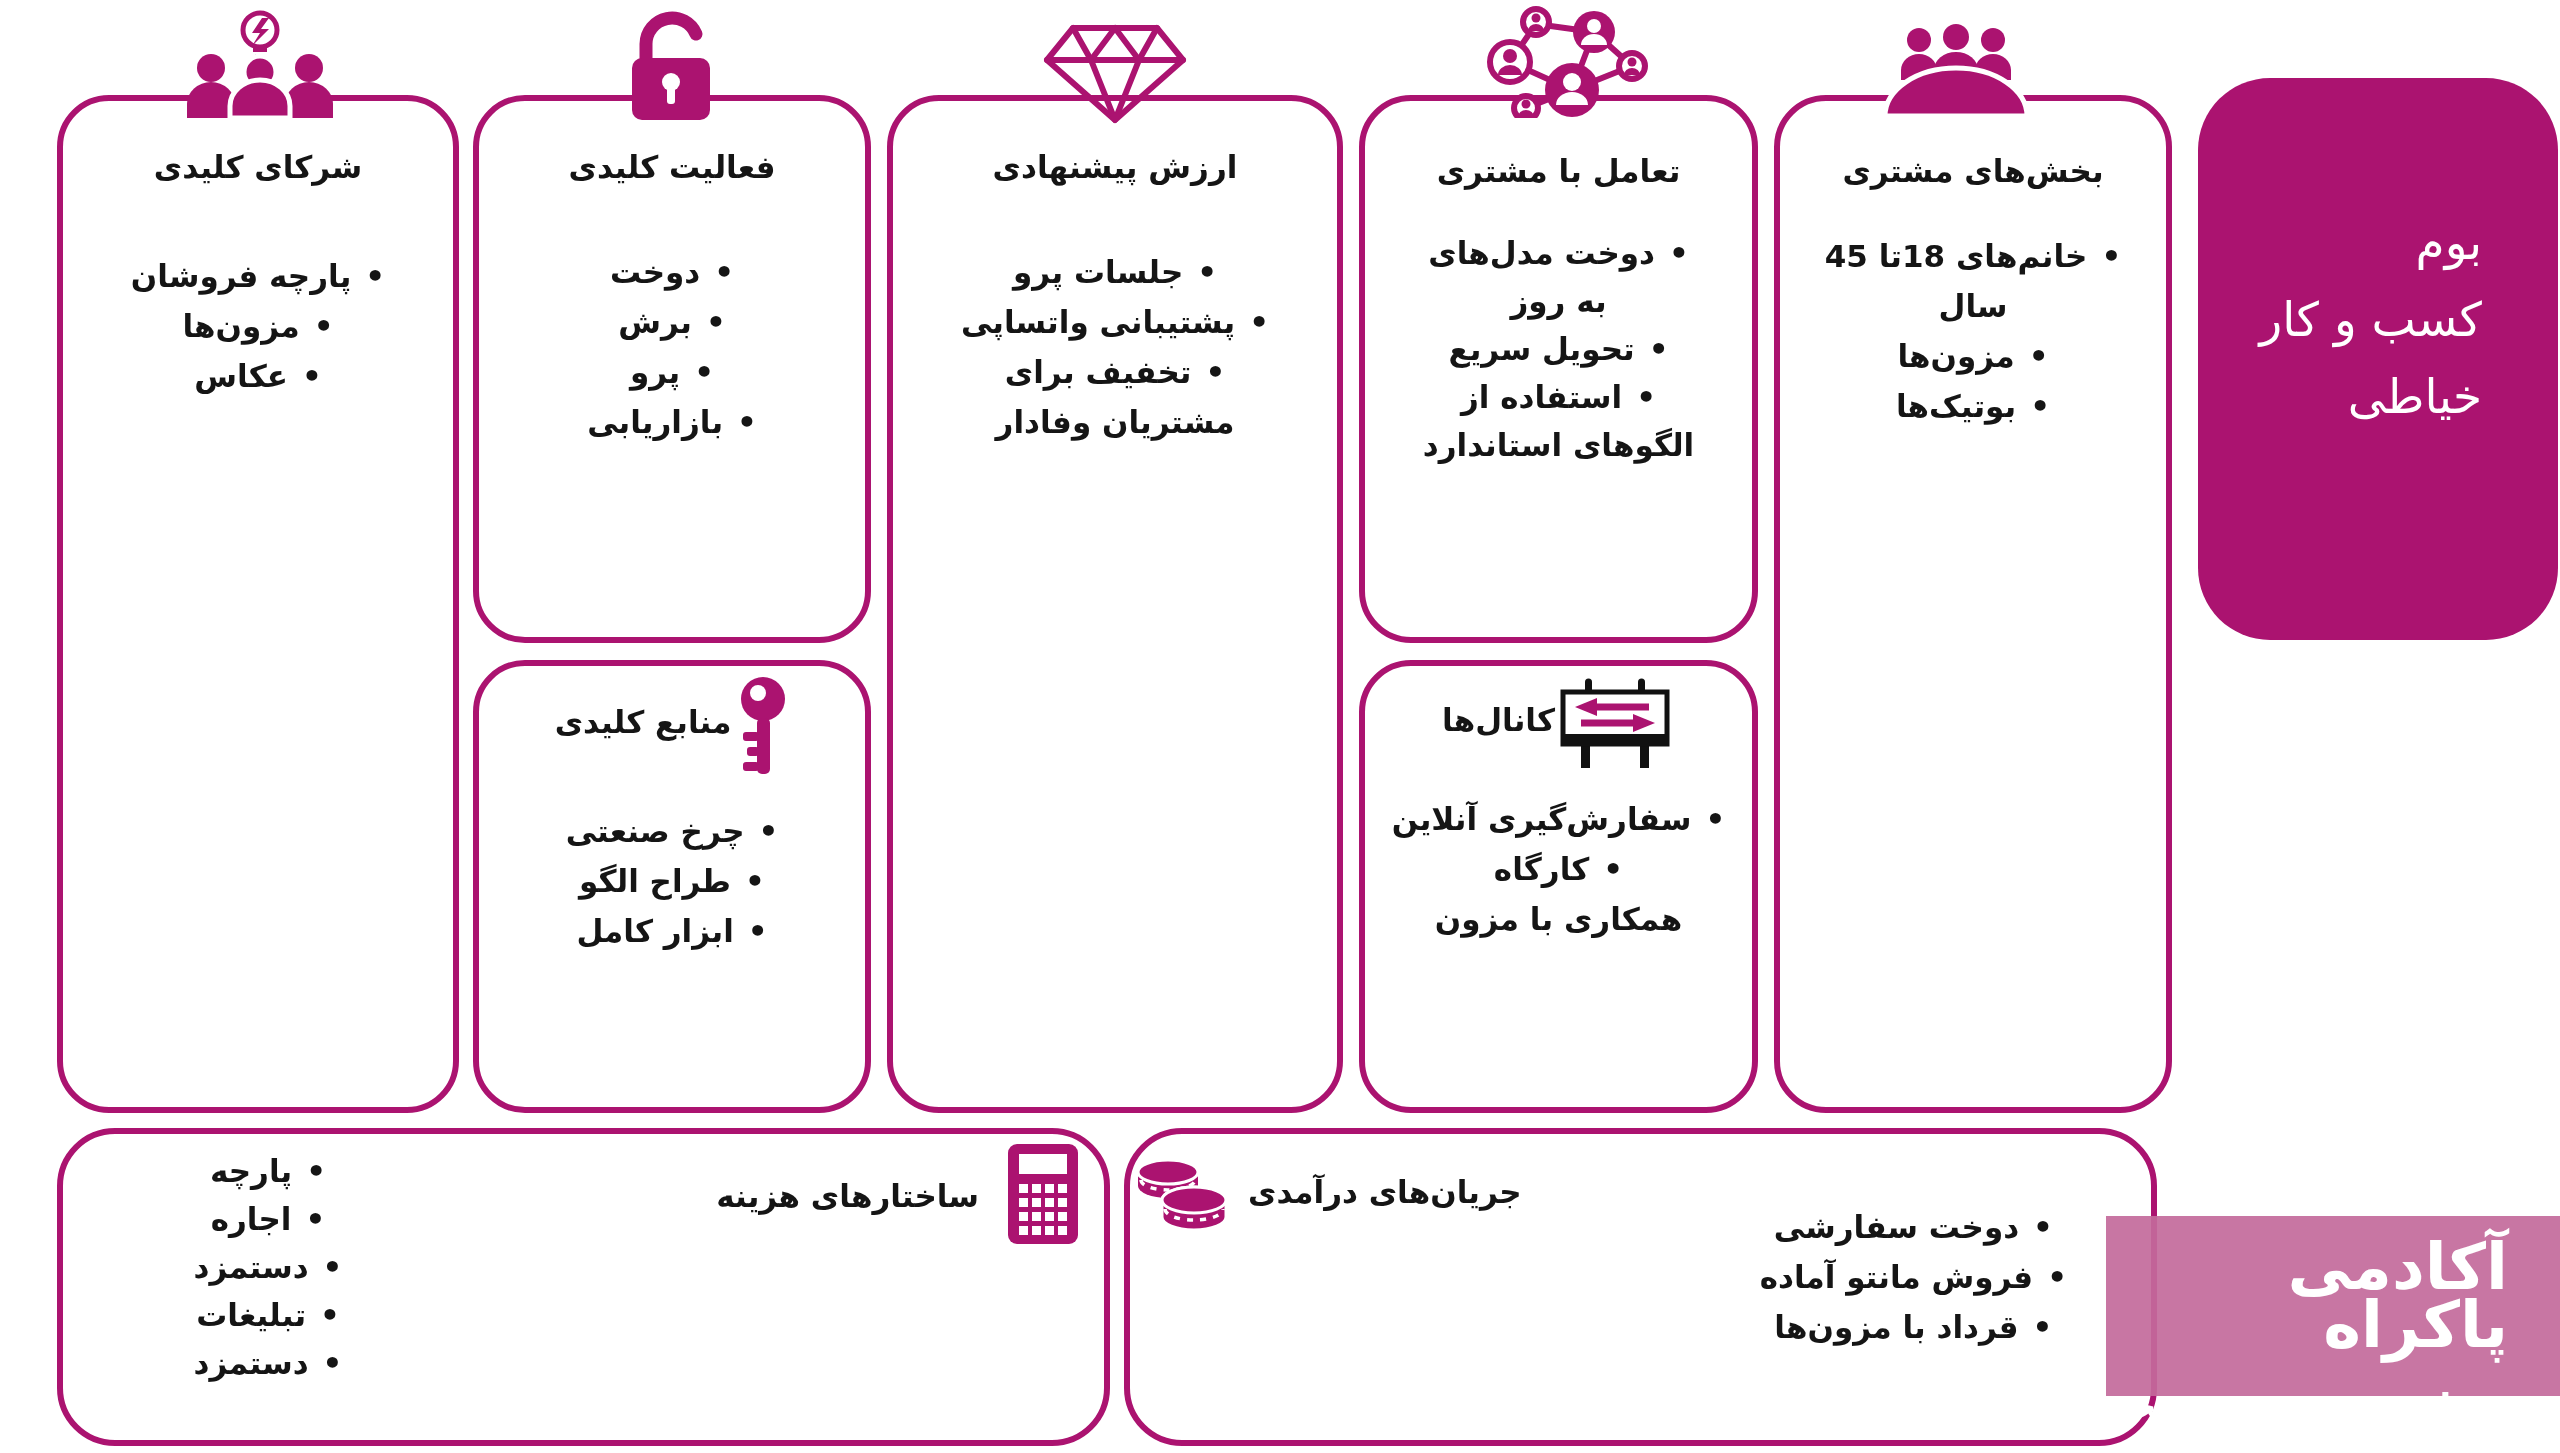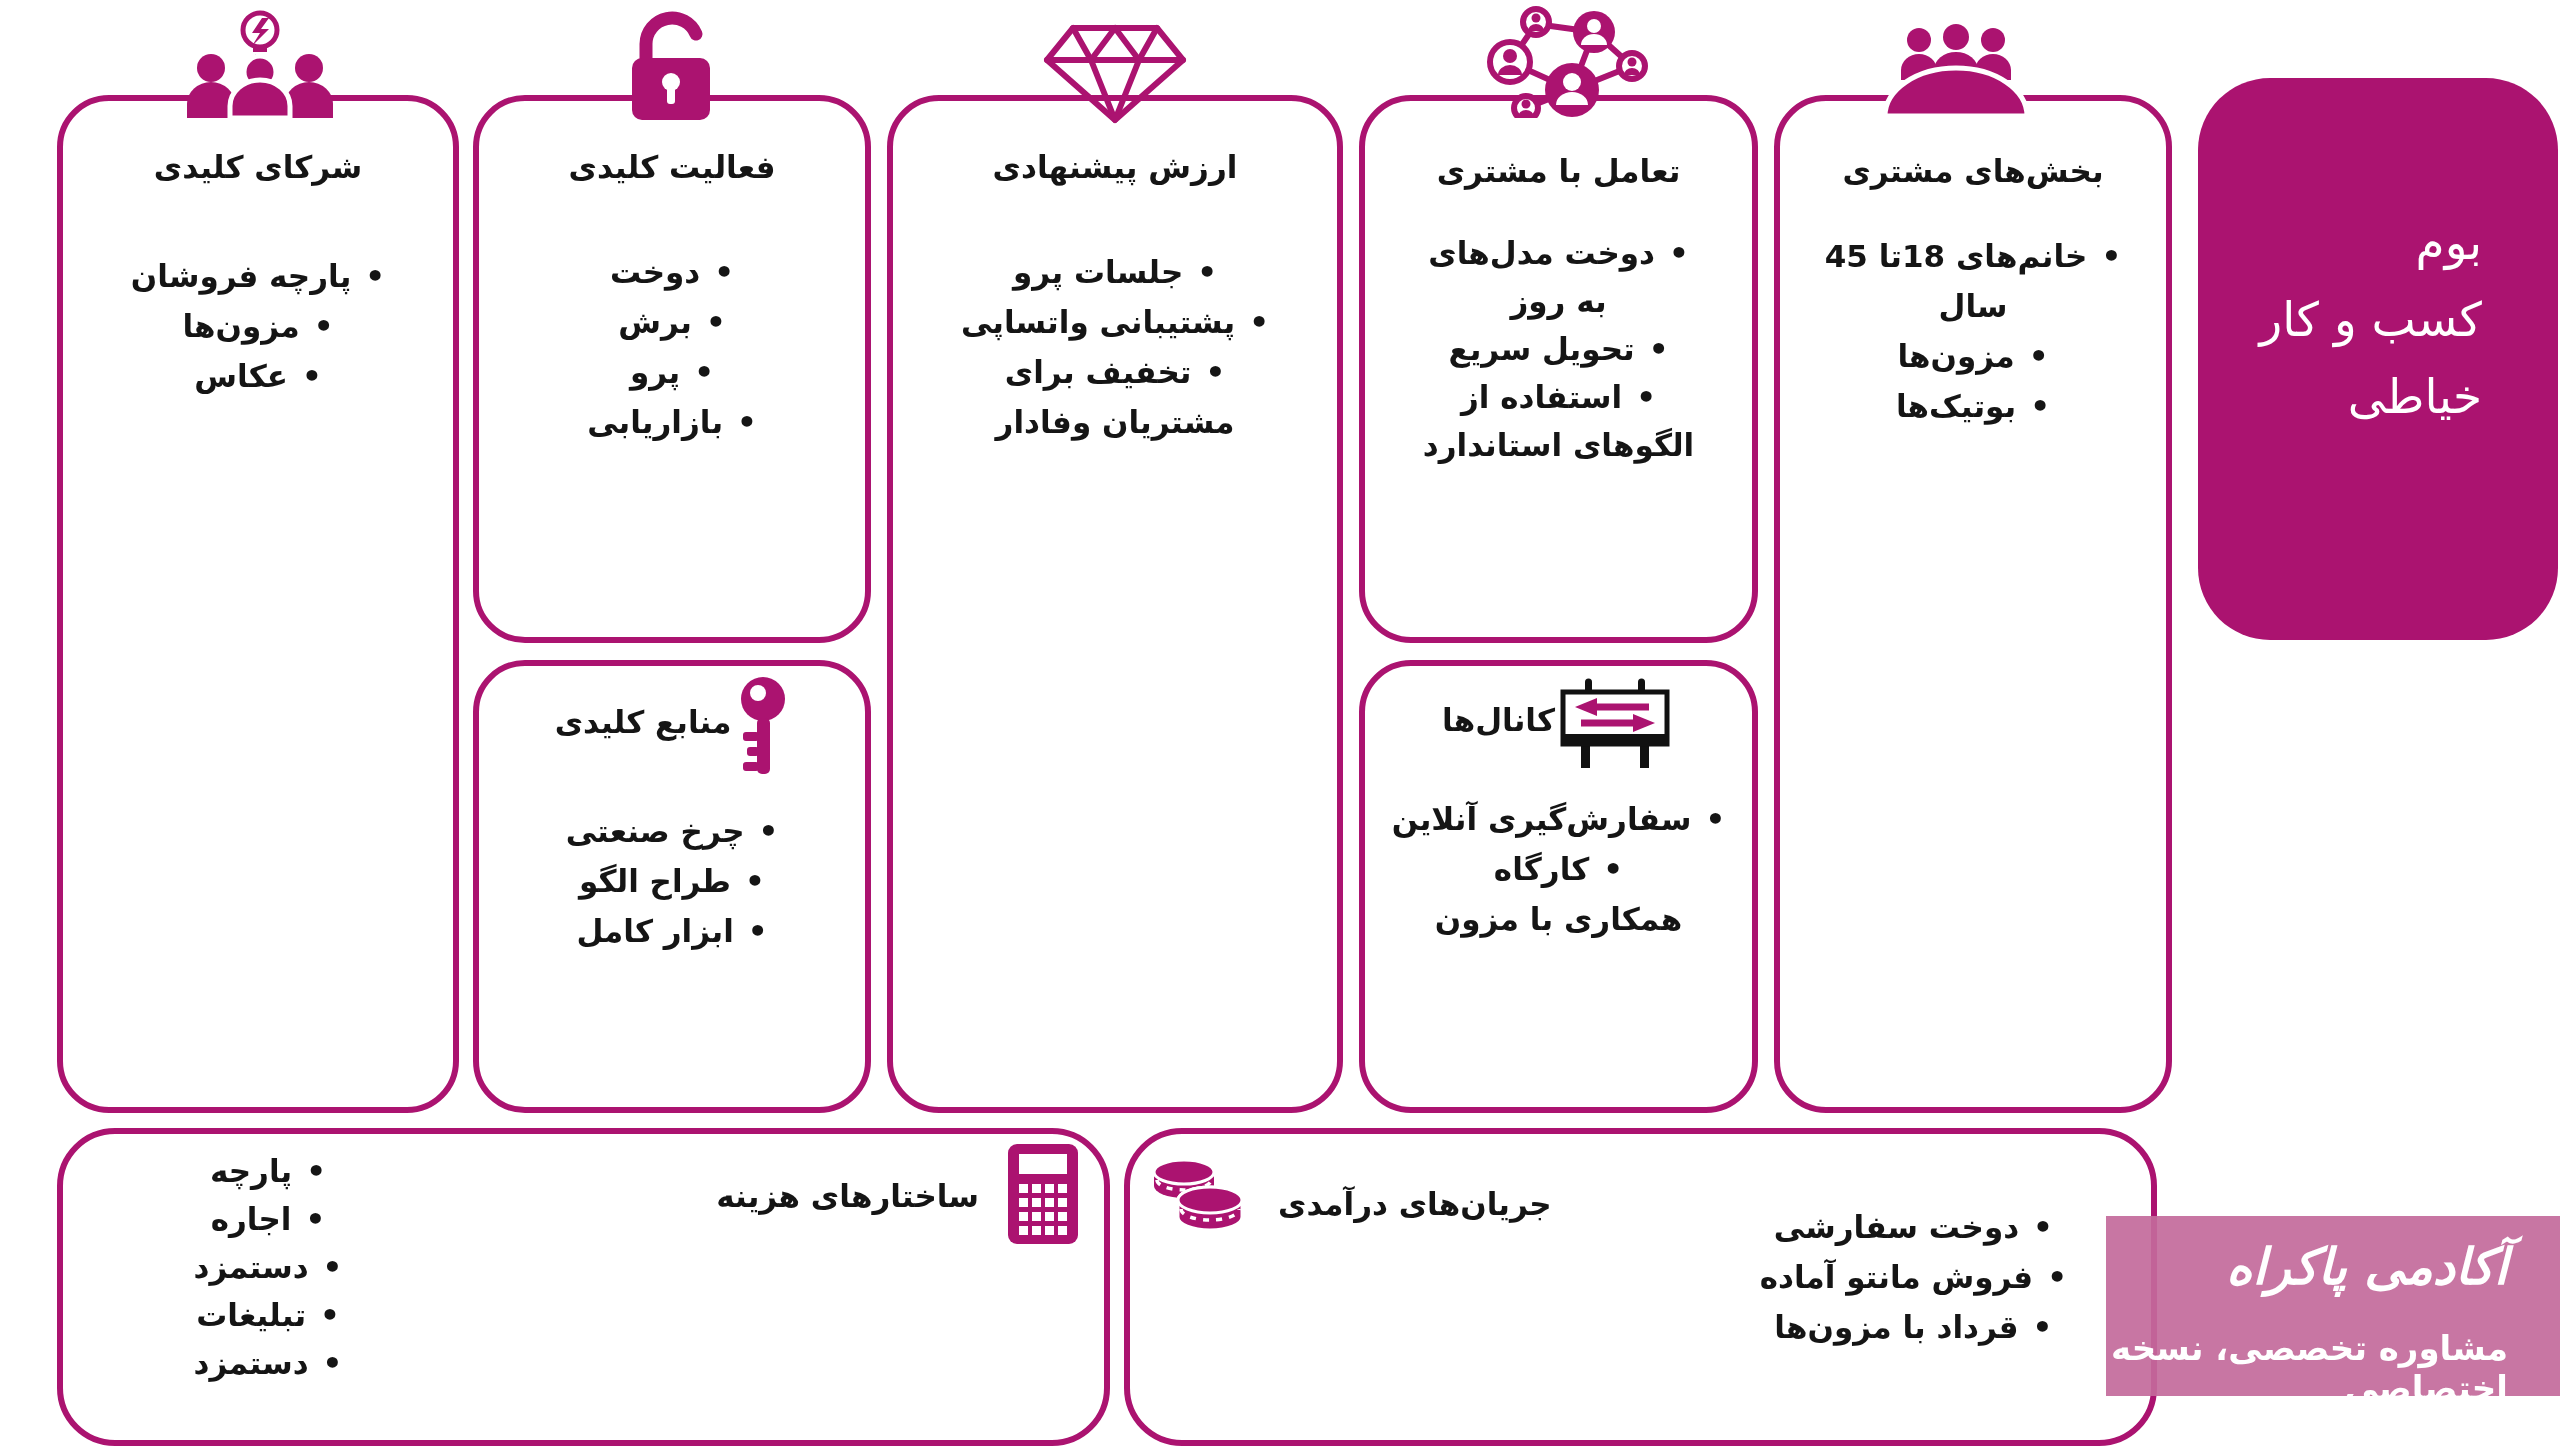--- a/index.html
+++ b/index.html
@@ -53,39 +53,39 @@
   .channels .head-row .card-title{margin-top:24px;}
   .channels .items{margin-top:24px;}
 
   
   .cost-head{position:absolute; top:10px; right:26px; display:flex; align-items:flex-start; gap:29px;}
   .cost-head .card-title{margin-top:34px;}
   .cost .items{position:absolute; top:13px; left:60px; width:290px;}
   .cost .items li{line-height:48px;}
 
   
-  .rev-head{position:absolute; top:20px; left:16px; display:flex; align-items:center; gap:32px;}
+  .rev-head{position:absolute; top:20px; left:0; display:flex; align-items:flex-start; gap:18px;}
   .rev-head .card-title{margin-top:20px;}
   .revenue .items{position:absolute; top:68px; right:84px; text-align:center;}
 
   
   .title-box{
     position:absolute; left:2198px; top:78px; width:360px; height:562px;
     background:var(--accent); border-radius:72px; color:#fff;
     padding:126px 76px 0 0; box-sizing:border-box; text-align:right; z-index:1;
   }
   .title-line{font-size:47px; font-weight:normal; line-height:77px;}
 
   
   .watermark{
     position:absolute; left:2106px; top:1216px; width:454px; height:180px;
     background:rgba(195,106,155,0.92); z-index:6; color:#fff;
     padding:22px 52px 0 0; box-sizing:border-box; text-align:right;
   }
-  .brand{font-size:50px; font-weight:bold; line-height:58px;font-style:italic;}
+  .brand{font-size:64px; font-weight:bold; line-height:58px;}
   .tagline{font-size:34px; font-weight:bold; margin-top:32px;}
 
   
   .top-icon{position:absolute; z-index:2; line-height:0;}
   .icon{line-height:0;}
 </style>
 </head>
 <body>
 
 <div id="canvas">

